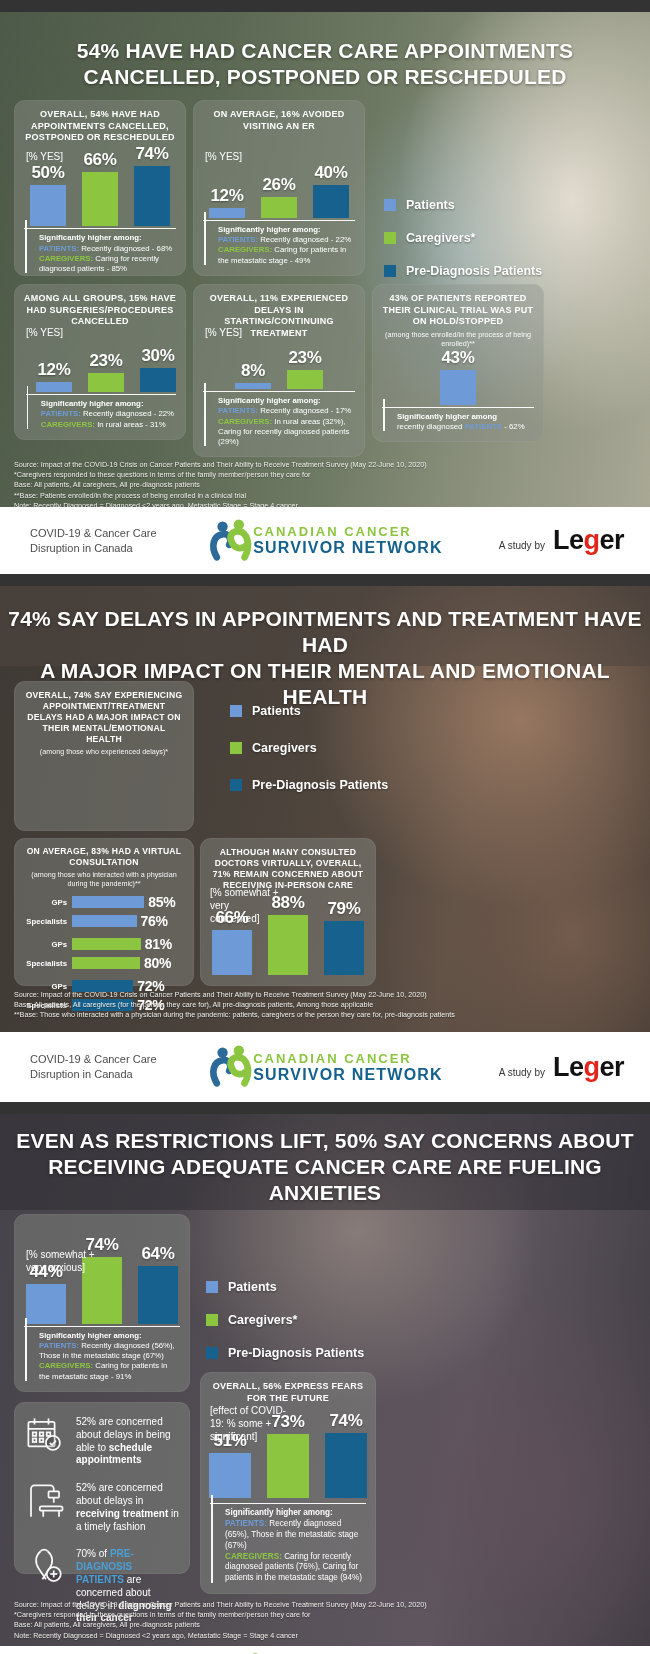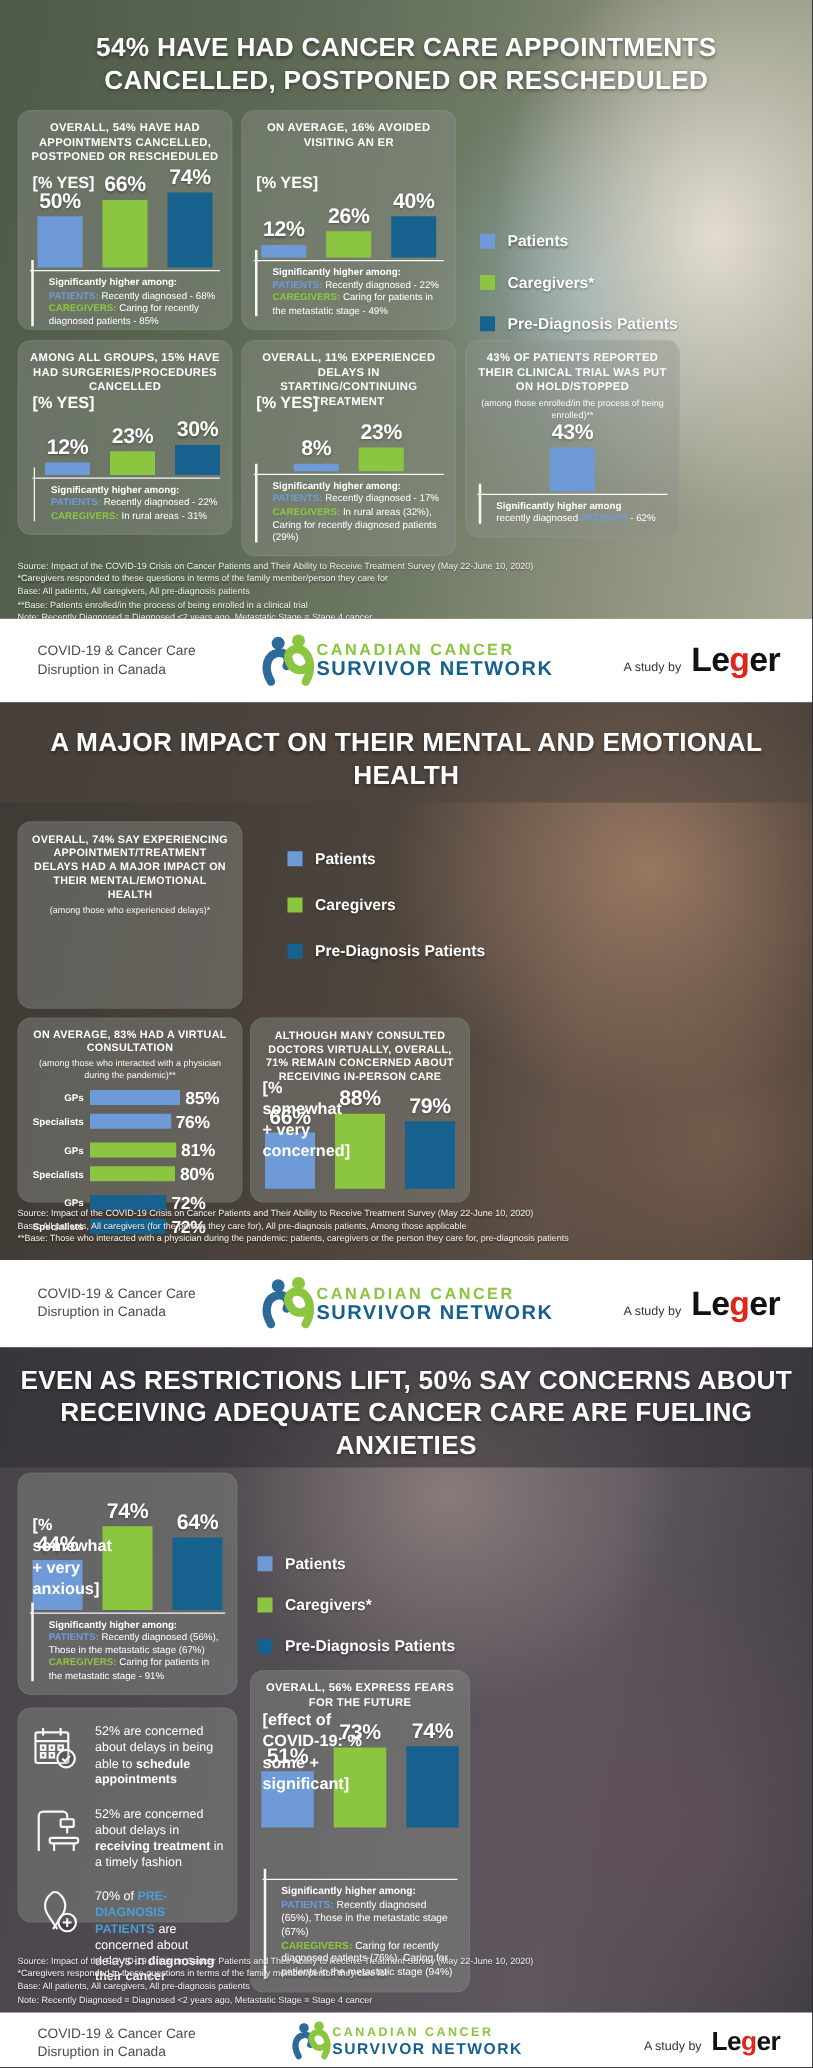--- a/index.html
+++ b/index.html
@@ -1,20 +1,20 @@
 <!DOCTYPE html>
 <html style="--c-patients: #6E9BD8; --c-caregivers: #8CC540; --c-prediagnosis: #16618E;"><head>
 <meta charset="utf-8">
 <style>
   * { margin:0; padding:0; box-sizing:border-box; }
   html,body { background:#222; }
   body { font-family:"Liberation Sans", sans-serif; }
   #infographic { position:relative; width:650px; height:1654px; margin:0 auto; background:#333; overflow:hidden; }
 
-  .section { position:relative; width:650px; overflow:hidden; }
+  .section { position:relative; width:650px; overflow:hidden;margin-top:12px; }
 
   
   .s1 { height:495px; background:
     radial-gradient(ellipse 250px 330px at 88% 38%, rgba(233,226,214,0.92), rgba(233,226,214,0) 70%),
     radial-gradient(ellipse 190px 250px at 72% 48%, rgba(148,184,203,0.55), rgba(148,184,203,0) 70%),
     linear-gradient(100deg, #4e5a49 0%, #5a6752 30%, #6f7a64 55%, #8e937f 78%, #a8a895 100%); }
   .s2 { height:446px; background:
     radial-gradient(ellipse 300px 270px at 80% 30%, rgba(158,124,100,0.9), rgba(158,124,100,0) 70%),
     radial-gradient(ellipse 280px 320px at 88% 78%, rgba(122,96,80,0.85), rgba(122,96,80,0) 70%),
     linear-gradient(100deg, #3f3a35 0%, #4a423b 40%, #5a4d43 70%, #3a332e 100%); }
@@ -29,21 +29,21 @@
 
   .big-title { position:relative; text-align:center; color:#fff; font-weight:800; font-size:21px; line-height:26px; letter-spacing:.2px; text-shadow:0 1px 3px rgba(0,0,0,.45); }
   .s1 .big-title { padding-top:26px; }
   .s2 .big-title { padding-top:20px; }
   .s3 .big-title { padding-top:14px; }
 
   
   .panel { position:absolute; background:rgba(141,145,138,0.42); border-radius:11px; padding:9px 10px; color:#fff; display:flex; flex-direction:column; box-shadow:0 0 0 1px rgba(255,255,255,0.05) inset; }
   .p-head { font-size:9px; font-weight:700; text-align:center; line-height:1.28; letter-spacing:.25px; }
   .p-sub { font-size:7.2px; font-weight:400; text-align:center; line-height:1.25; margin-top:2px; opacity:.95; }
-  .axis-note { position:absolute; font-size:13px; font-weight:700; line-height:1.3; color:#fff; width:70px; }
+  .axis-note { position:absolute; font-size:10px; font-weight:400; line-height:1.3; color:#fff; width:70px; }
 
   .vchart { display:flex; justify-content:center; align-items:flex-end; gap:16px; flex:1; padding-bottom:2px; }
   .vcol { display:flex; flex-direction:column; align-items:center; justify-content:flex-end; }
   .vval { font-size:17px; font-weight:800; margin-bottom:2px; text-shadow:0 1px 2px rgba(0,0,0,.35); letter-spacing:-.3px; }
   .vbar { width:36px; }
   .w40 .vbar { width:40px; } .w42 .vbar { width:42px; }
   .c-p { background:var(--c-patients,#6E9BD8); }
   .c-c { background:var(--c-caregivers,#8CC540); }
   .c-d { background:var(--c-prediagnosis,#16618E); }
 
@@ -253,20 +253,21 @@
     </div>
     <div class="band-right">
       <span class="study-by">A study by</span>
       <span class="leger"><span>Le</span><span class="g">g</span><span>er</span></span>
     </div>
   </div>
 
   <div class="section s2">
     <div class="strip"></div>
     <div class="big-title">
+      <div>74% SAY DELAYS IN APPOINTMENTS AND TREATMENT HAVE HAD</div>
       <div>A MAJOR IMPACT ON THEIR MENTAL AND EMOTIONAL HEALTH</div>
     </div>
 
     <div class="panel w40" style="left:14px; top:95px; width:180px; height:150px;">
       <div class="p-head" style="font-size:8.6px;">OVERALL, 74% SAY EXPERIENCING APPOINTMENT/TREATMENT DELAYS HAD A MAJOR IMPACT ON THEIR MENTAL/EMOTIONAL HEALTH</div>
       <div class="p-sub">(among those who experienced delays)*</div>
     </div>
 
     <div class="legend l2" style="left:230px; top:118px;">
       <div class="legend-item">
@@ -460,21 +461,21 @@
           <circle cx="34" cy="32" r="8" fill="rgba(0,0,0,0.15)"></circle>
           <line x1="34" y1="28" x2="34" y2="36"></line>
             <line x1="30" y1="32" x2="38" y2="32"></line>
         </svg>
         <div class="callout-text">
           <span>70% of </span><span class="hl">PRE-DIAGNOSIS PATIENTS</span><span> are concerned about delays in </span><strong>diagnosing their cancer</strong><span></span>
         </div>
       </div>
     </div>
 
-    <div class="panel w42" style="left:200px; top:258px; width:176px; height:258px;">
+    <div class="panel w42" style="left:200px; top:258px; width:176px; height:222px;">
       <div class="p-head">OVERALL, 56% EXPRESS FEARS FOR THE FUTURE</div>
       <div class="axis-note" style="left:10px; top:32px; width:80px;">[effect of COVID-19: % some + significant]</div>
       <div class="vchart" style="max-height:96px;">
         <div class="vcol">
             <div class="vval">51%</div>
             <div class="vbar c-p" style="height: 44.88px;"></div>
           </div>
         <div class="vcol">
             <div class="vval">73%</div>
             <div class="vbar c-c" style="height: 64.24px;"></div>

